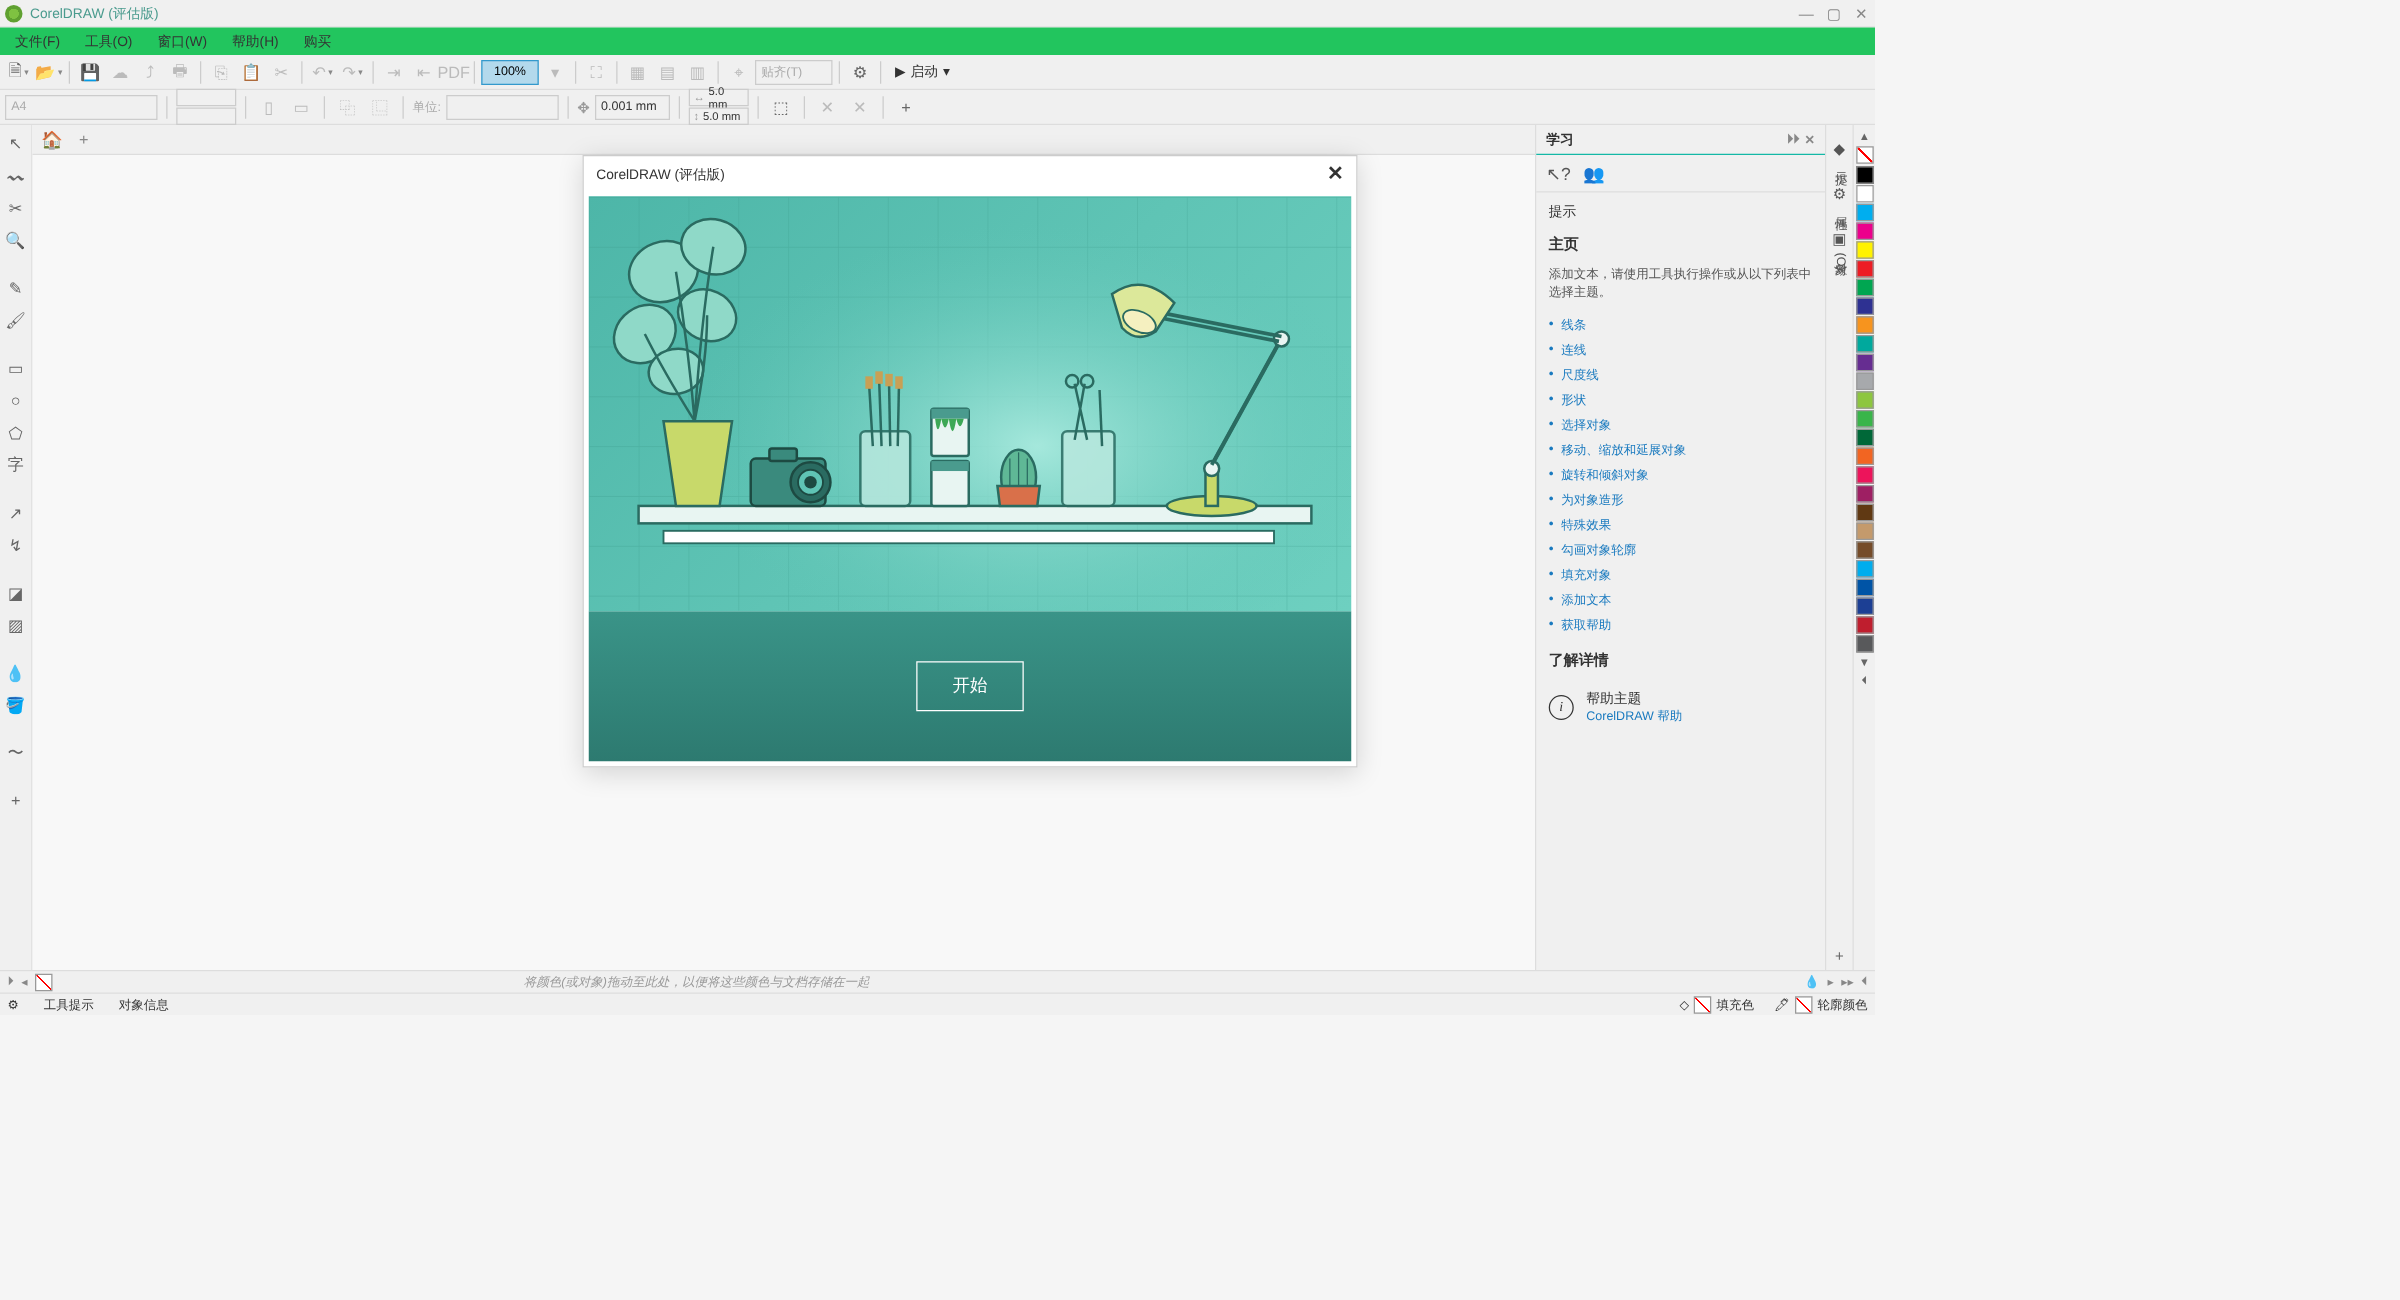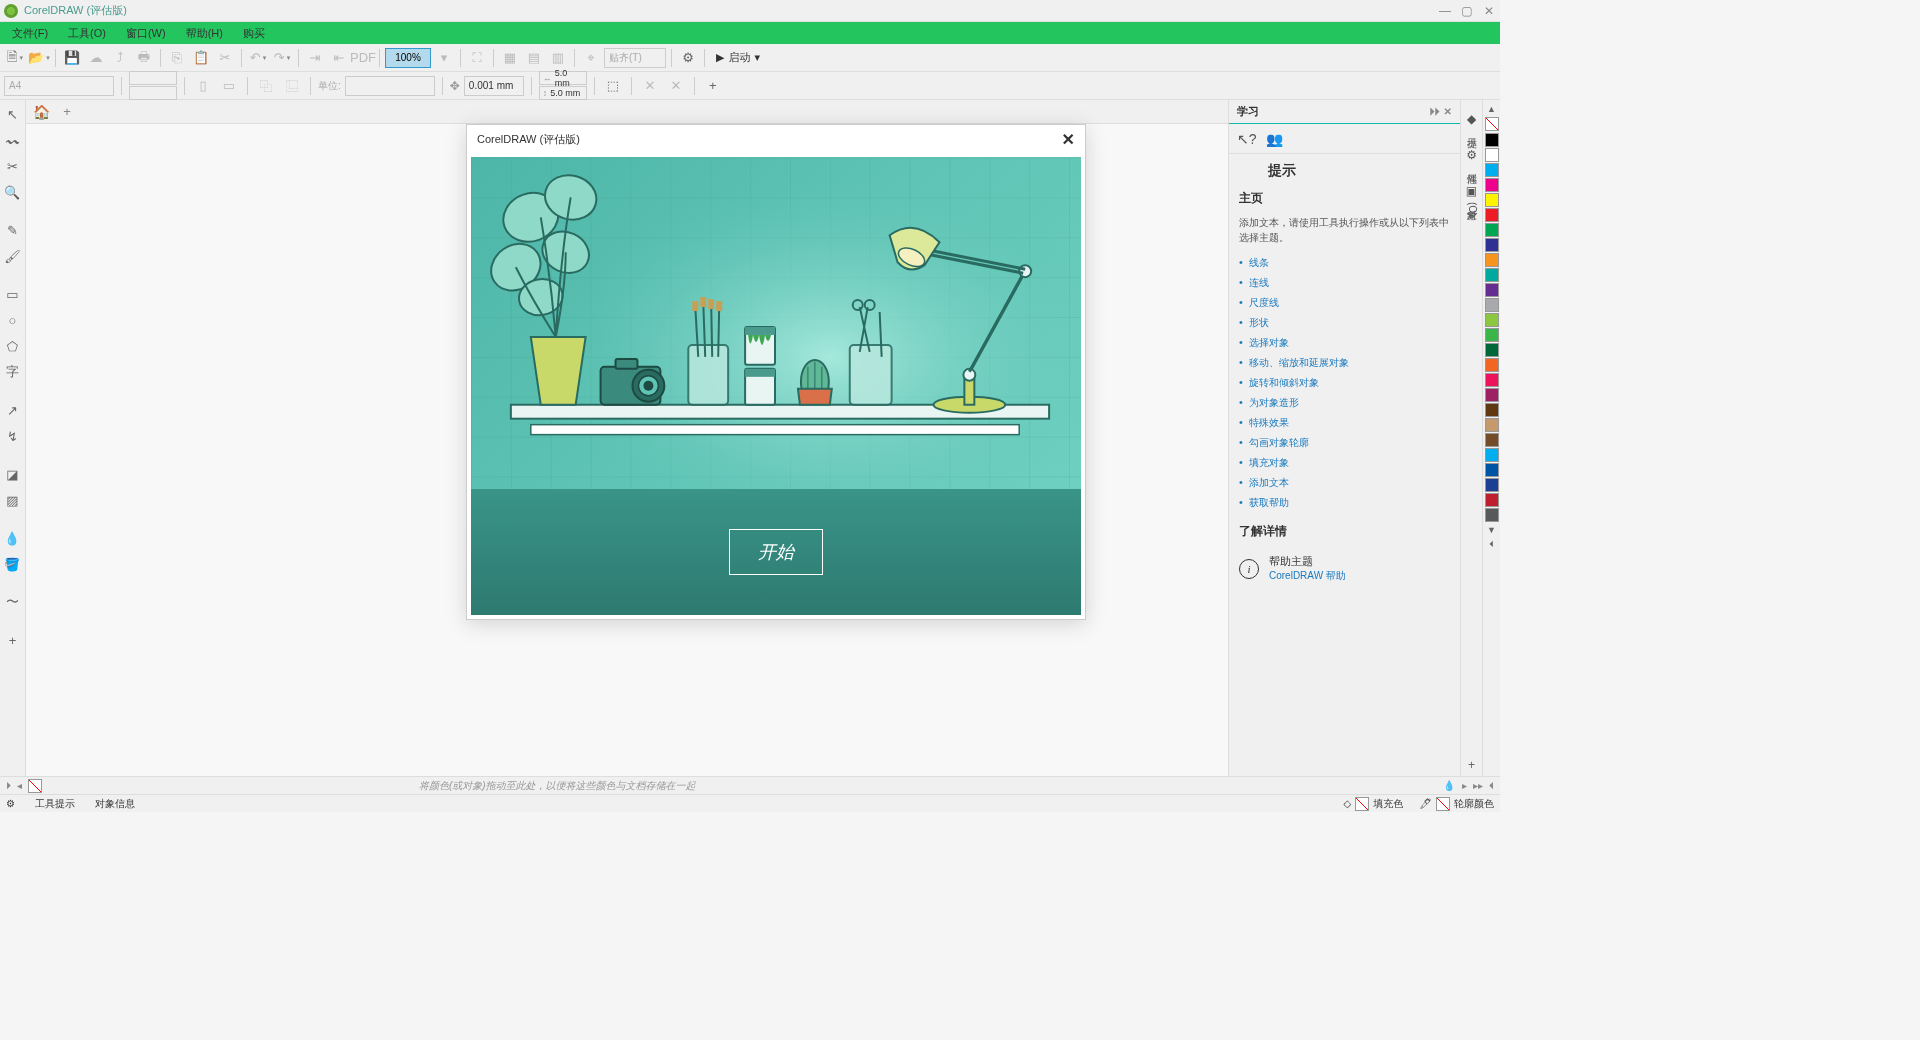--- a/index.html
+++ b/index.html
@@ -47,30 +47,30 @@
 
 
 .dialog { position: absolute; left: 440px; top: 0px; width: 620px; background: #fff; border: 1px solid #ccc; box-shadow: 0 4px 20px rgba(0,0,0,0.15); }
 .dialog-header { height: 28px; display: flex; align-items: center; padding: 0 10px; font-size: 11px; color: #333; }
 .dialog-header .close { margin-left: auto; font-size: 16px; cursor: pointer; color: #333; font-weight: bold; }
 .dialog-body { padding: 4px; }
 .illus { width: 100%; height: 332px; background: linear-gradient(135deg, #4db6a8 0%, #5fc4b5 50%, #6ed0c0 100%); position: relative; overflow: hidden; }
 .illus svg { width: 100%; height: 100%; }
 .dialog-text { background: linear-gradient(180deg, #3a9488 0%, #2d7a70 100%); padding: 40px 60px 40px; text-align: center; color: #fff; }
 .dialog-text p { font-size: 15px; line-height: 1.6; margin-bottom: 24px; }
-.start-btn { display: inline-block; padding: 10px 28px; border: 1px solid #fff; color: #fff; font-size: 18px; cursor: pointer; background: transparent; font-style: italic; }
+.start-btn { display: inline-block; padding: 10px 28px; border: 1px solid #fff; color: #fff; font-size: 14px; cursor: pointer; background: transparent; }
 
 
 .rightpanel { width: 232px; background: #f0f0f0; border-left: 1px solid #ddd; display: flex; flex-direction: column; }
 .rp-header { height: 24px; display: flex; align-items: center; padding: 0 8px; font-size: 11px; font-weight: bold; border-bottom: 1px solid #14b8a6; }
 .rp-header .coll { margin-left: auto; display: flex; gap: 4px; color: #888; font-size: 10px; }
 .rp-tools { height: 30px; display: flex; align-items: center; padding: 0 8px; gap: 10px; border-bottom: 1px solid #ddd; }
 .rp-tools span { font-size: 14px; color: #555; cursor: pointer; }
 .rp-section { padding: 8px 10px; }
-.rp-section h3 { font-size: 14px; margin-bottom: 6px; font-weight: bold; color: #333; margin-left: 29px; }
+.rp-section h3 { font-size: 11px; margin-bottom: 6px; font-weight: normal; color: #333; }
 .rp-section h2 { font-size: 12px; margin: 10px 0 8px; font-weight: bold; }
 .rp-desc { font-size: 10px; color: #555; line-height: 1.5; margin-bottom: 8px; }
 .rp-links { list-style: none; }
 .rp-links li { padding: 3px 0 3px 10px; position: relative; }
 .rp-links li::before { content: "•"; position: absolute; left: 0; color: #1a7abf; }
 .rp-links a { color: #1a7abf; font-size: 10px; text-decoration: none; cursor: pointer; }
 .rp-learn { display: flex; align-items: center; gap: 10px; padding: 6px 0; }
 .rp-learn .icon { width: 20px; height: 20px; border: 1.5px solid #333; border-radius: 50%; display: flex; align-items: center; justify-content: center; font-size: 11px; font-style: italic; font-family: serif; }
 .rp-feedback { text-align: center; padding: 20px 10px; font-size: 10px; }
 .rp-feedback a { color: #1a7abf; text-decoration: none; }
@@ -147,21 +147,21 @@
   <div class="sep"></div>
   <span class="tbtn disabled">⌖</span>
   <span class="combo disabled" style="width:62px">贴齐(T)</span>
   <div class="sep"></div>
   <span class="tbtn">⚙</span>
   <div class="sep"></div>
   <span class="launch">▶ <span>启动</span> ▾</span>
 </div>
 
 <div class="propbar">
-  <span class="combo disabled" style="width:110px">A4</span>
+  <span class="combo disabled" style="width:122px">A4</span>
   <div class="sep"></div>
   <div class="dimstack">
     <span class="dup"></span>
     <span class="dup"></span>
   </div>
   <div class="sep"></div>
   <span class="tbtn disabled">▯</span>
   <span class="tbtn disabled">▭</span>
   <div class="sep"></div>
   <span class="tbtn disabled">⿻</span>

